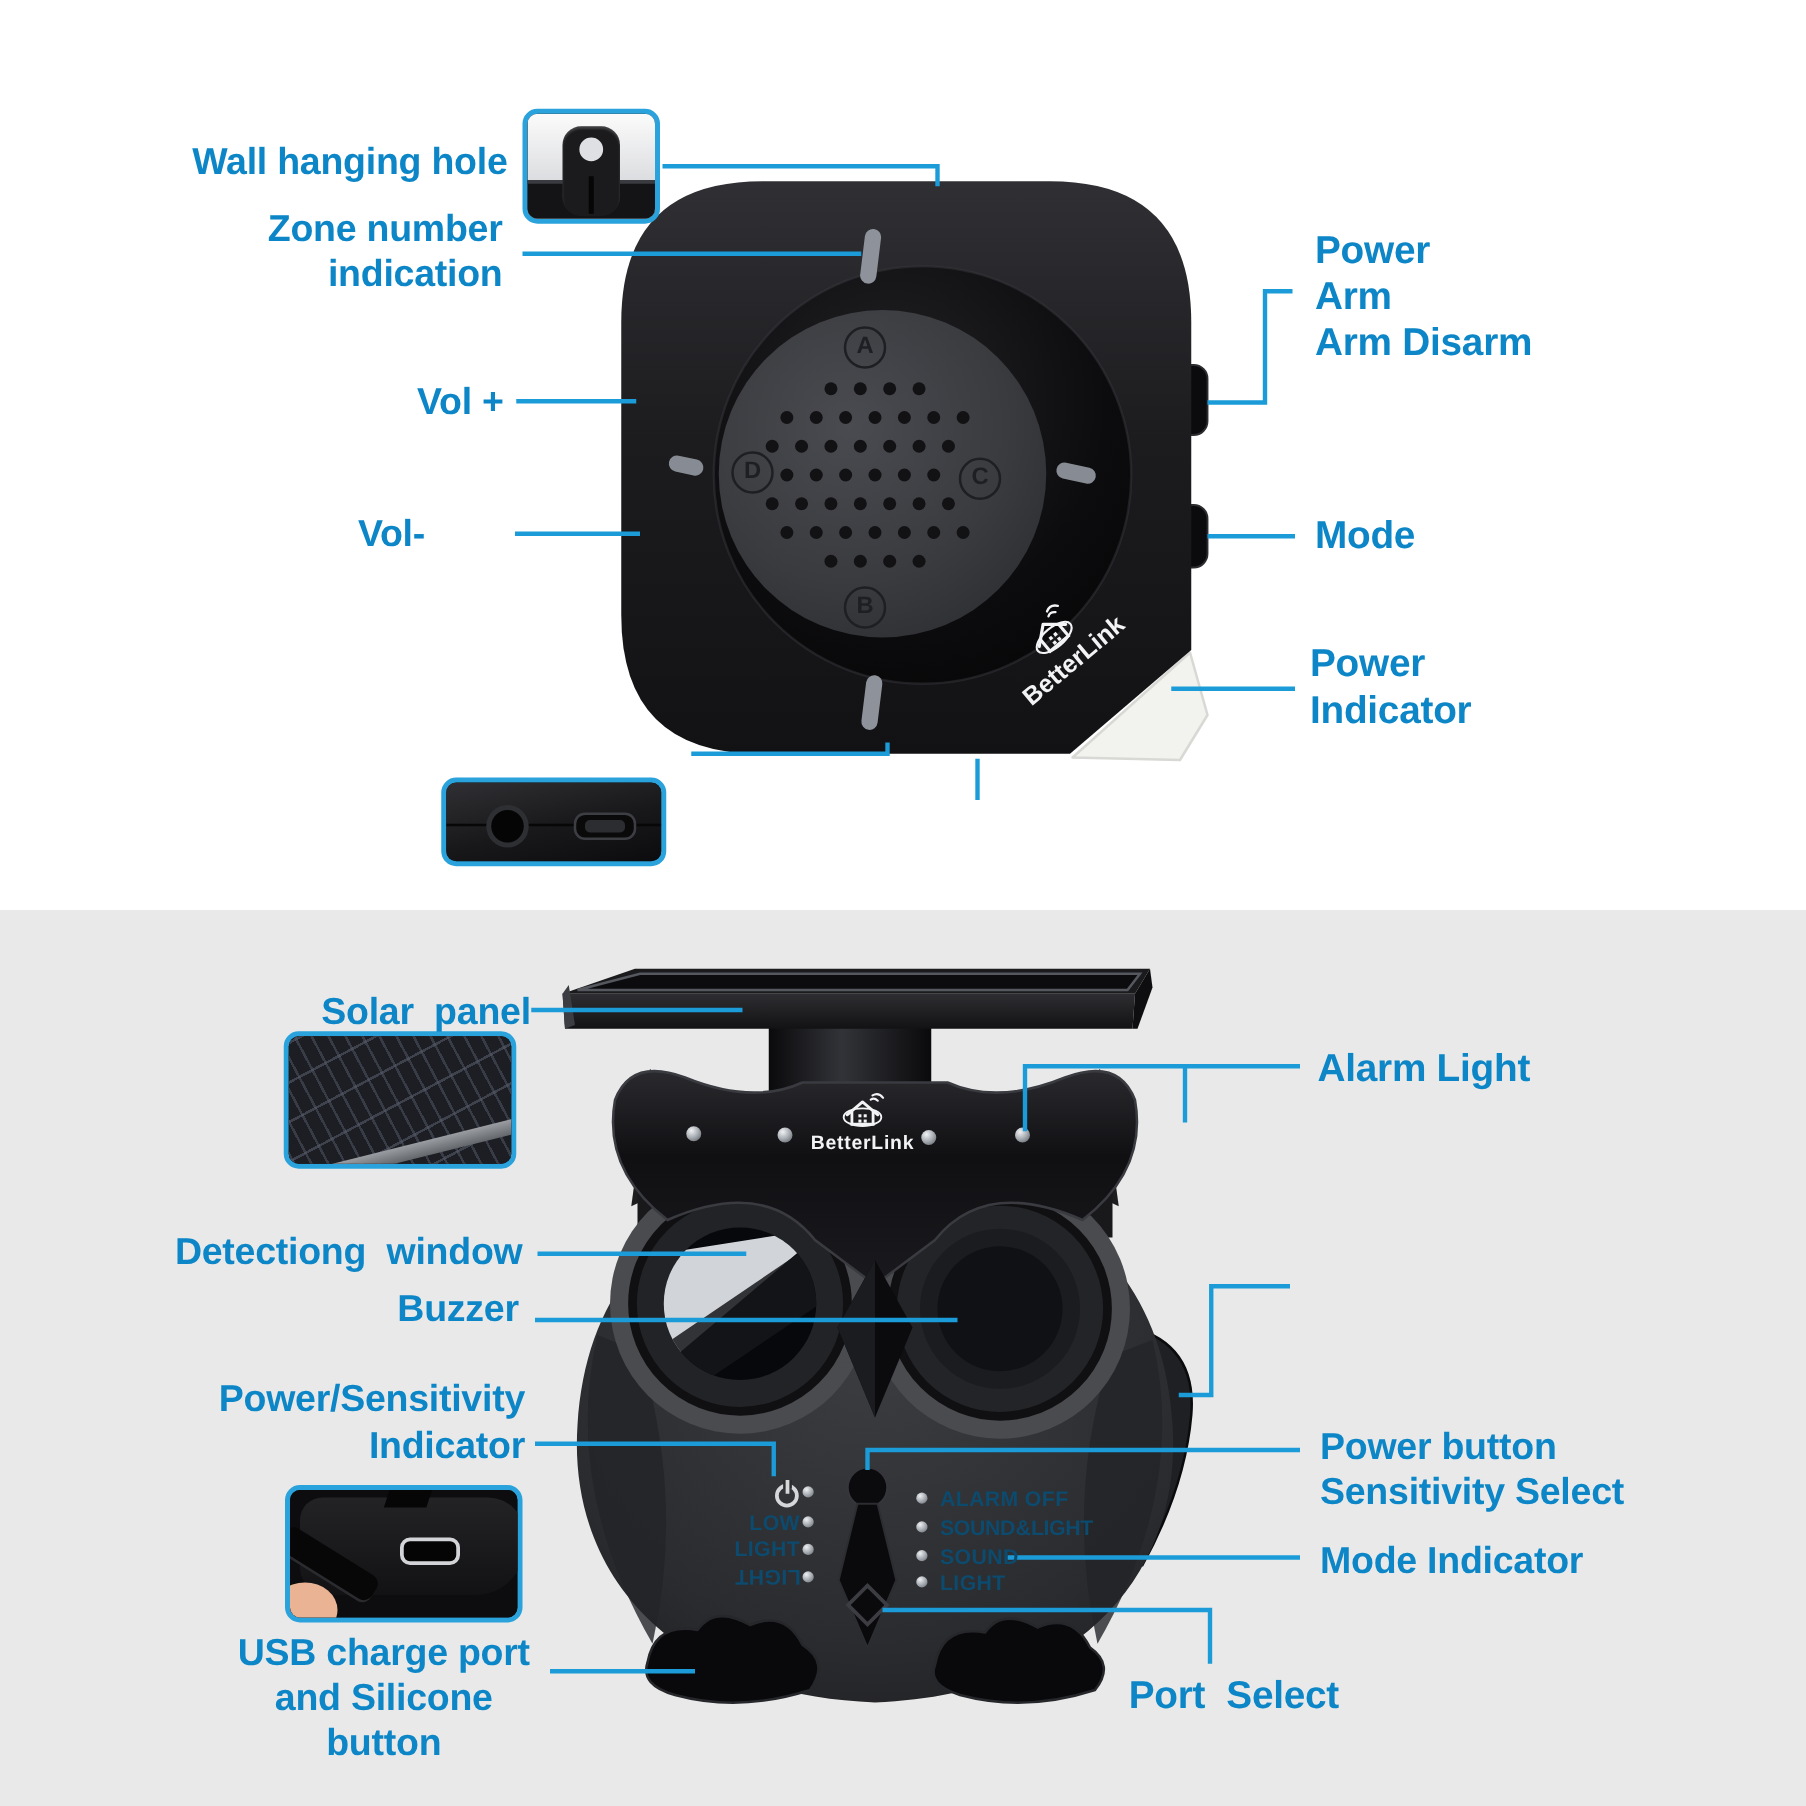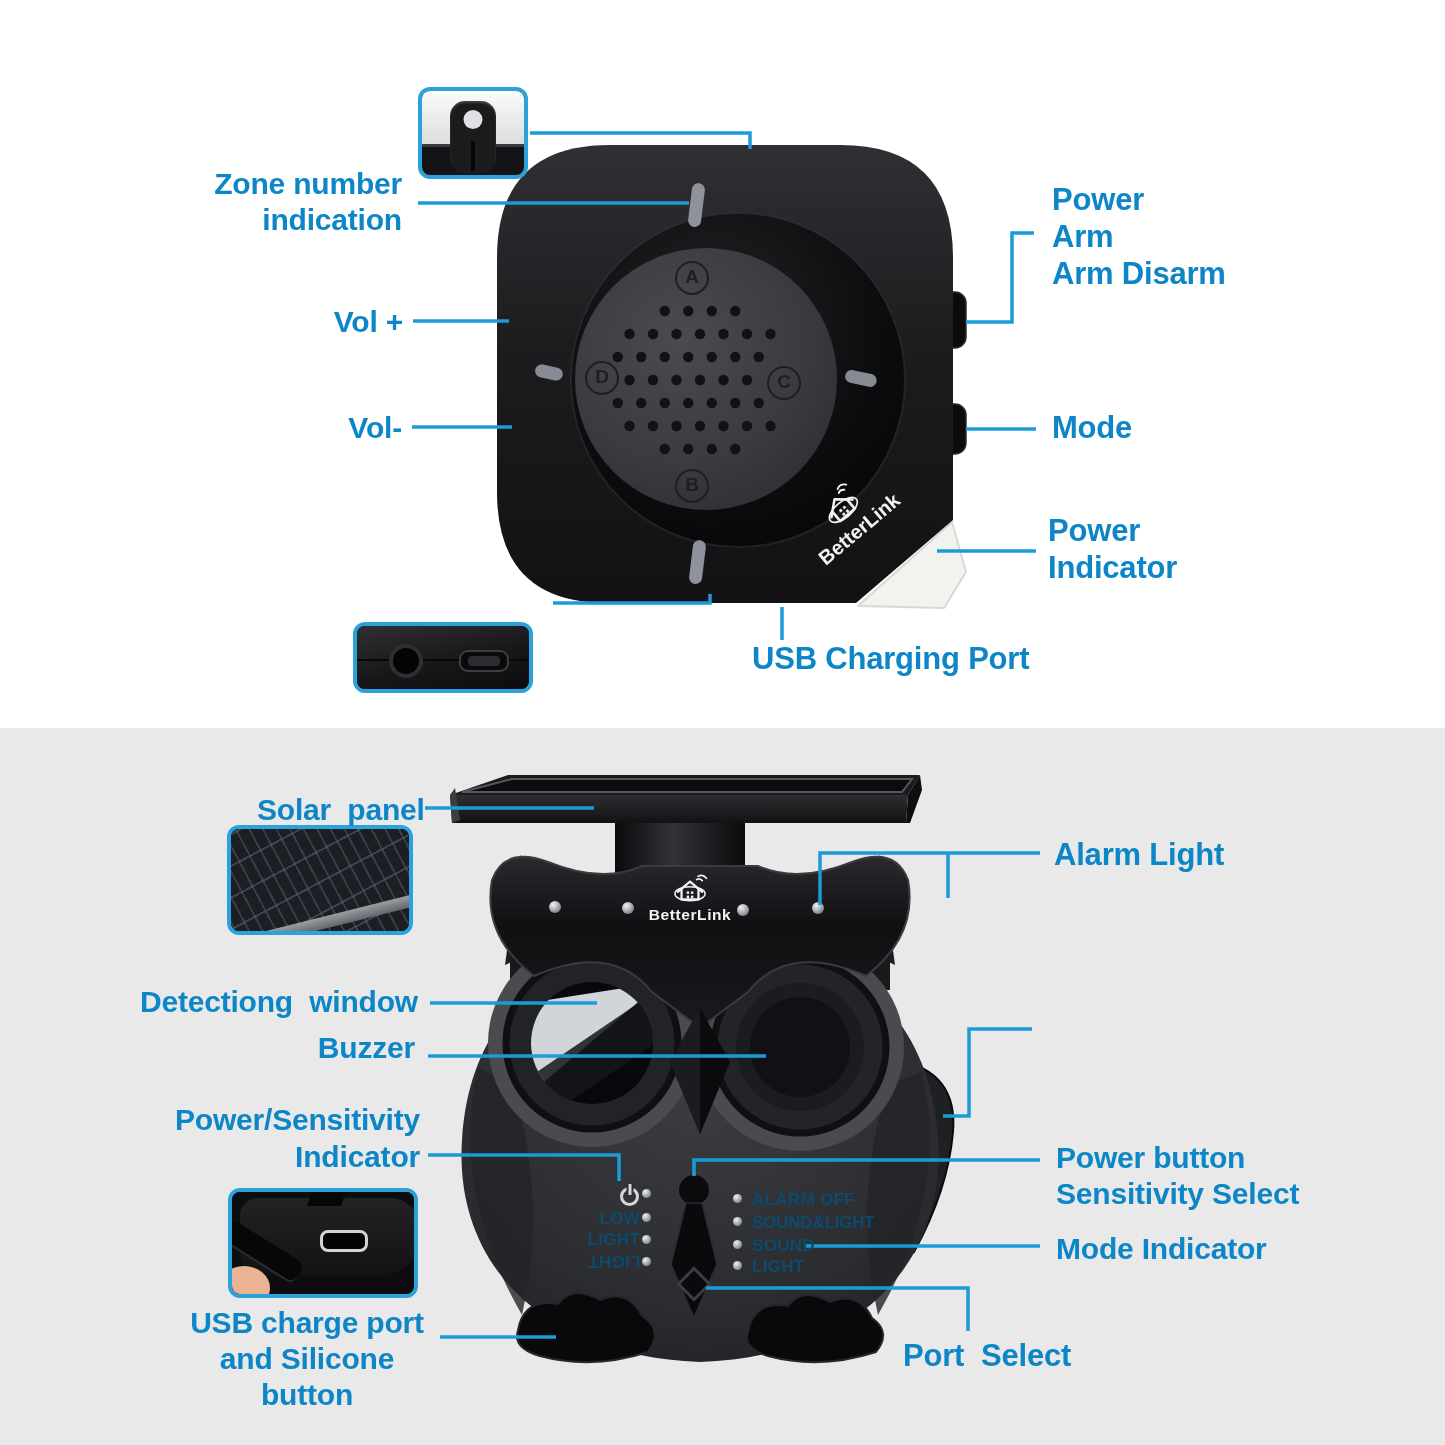--- a/index.html
+++ b/index.html
@@ -329,25 +329,25 @@
 
   <div class="inset" style="left:228px;top:1188px;width:182px;height:102px">
     <div class="uc-bg"></div>
     <div class="uc-body"></div>
     <div class="uc-bump"></div>
     <div class="uc-port"></div>
     <div class="uc-plug"></div>
     <div class="uc-finger"></div>
   </div>
 
+  <div class="lbl r" style="right:1039px;top:112px">Wall hanging hole</div>
   <div class="lbl r" style="right:1043px;top:166px">Zone number
 indication</div>
   <div class="lbl r" style="right:1042px;top:304px">Vol +</div>
-  <div class="lbl r" style="right:1043px;top:410px">Vol-</div>
-  <div class="lbl" style="left:752px;top:641px;font-size:31px">USB Charging Port</div>
+  <div class="lbl r" style="right:1105px;top:410px">Vol-</div>
   <div class="lbl" style="left:1052px;top:181px;font-size:31px;line-height:37px">Power
 Arm
 Arm Disarm</div>
   <div class="lbl" style="left:1052px;top:410px;font-size:31px">Mode</div>
   <div class="lbl" style="left:1048px;top:512px;font-size:31px;line-height:37px">Power
 Indicator</div>
 
   <div class="lbl" style="left:257px;top:792px">Solar  panel</div>
   <div class="lbl" style="left:1054px;top:837px;font-size:31px">Alarm Light</div>
   <div class="lbl r" style="right:1027px;top:984px">Detectiong  window</div>

